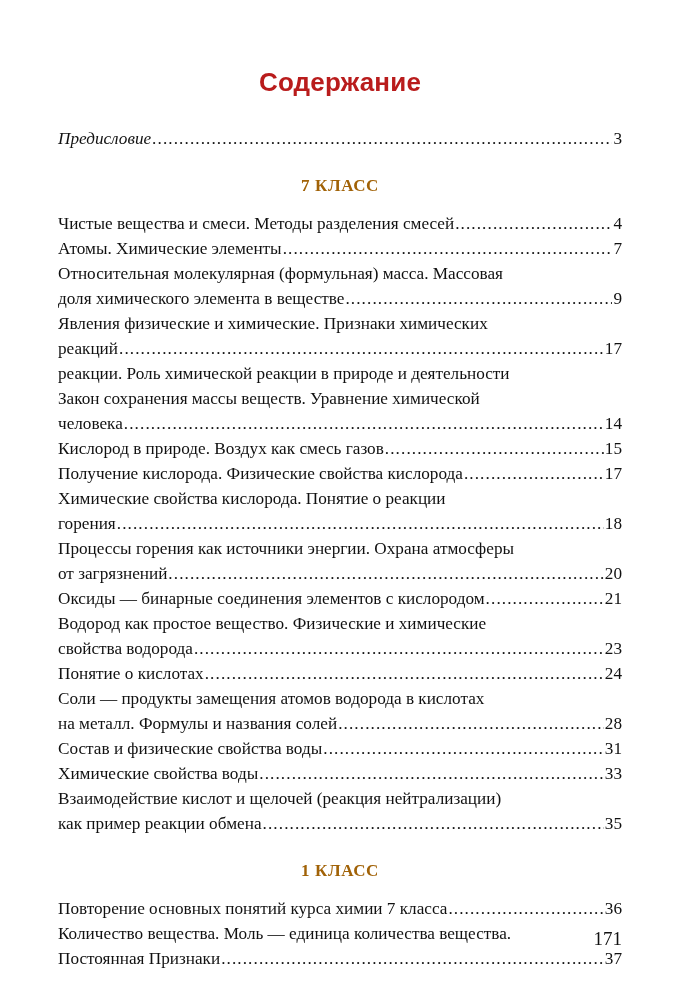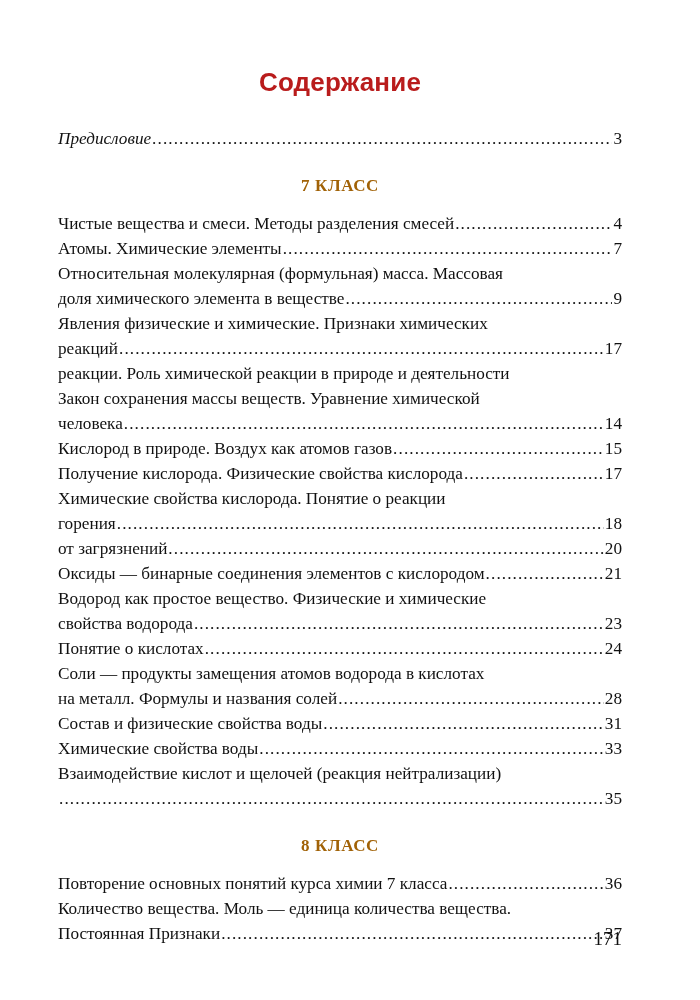--- a/index.html
+++ b/index.html
@@ -163,41 +163,42 @@
           <div class="contline">реакции. Роль химической реакции в природе и деятельности</div>
           <div class="contline">Закон сохранения массы веществ. Уравнение химической</div>
           <div class="lastline">
             <span class="ll-text">человека</span>
             <span class="ll-dots"> ................................................................................................................................................................</span>
             <span class="ll-page">14</span>
           </div>
         </div>
         <div class="entry">
           <div class="lastline">
-            <span class="ll-text">Кислород в природе. Воздух как атомов газов</span>
+            <span class="ll-text">Кислород в природе. Воздух как смесь газов</span>
             <span class="ll-dots"> ................................................................................................................................................................</span>
             <span class="ll-page">15</span>
           </div>
         </div>
         <div class="entry">
           <div class="lastline">
             <span class="ll-text">Получение кислорода. Физические свойства кислорода</span>
             <span class="ll-dots"> ................................................................................................................................................................</span>
             <span class="ll-page">17</span>
           </div>
         </div>
         <div class="entry">
           <div class="contline">Химические свойства кислорода. Понятие о реакции</div>
           <div class="lastline">
             <span class="ll-text">горения</span>
             <span class="ll-dots"> ................................................................................................................................................................</span>
             <span class="ll-page">18</span>
           </div>
         </div>
         <div class="entry">
+          <div class="contline">Процессы горения как источники энергии. Охрана атмосферы</div>
           <div class="lastline">
             <span class="ll-text">от загрязнений</span>
             <span class="ll-dots"> ................................................................................................................................................................</span>
             <span class="ll-page">20</span>
           </div>
         </div>
         <div class="entry">
           <div class="lastline">
             <span class="ll-text">Оксиды — бинарные соединения элементов с кислородом</span>
             <span class="ll-dots"> ................................................................................................................................................................</span>
@@ -237,25 +238,26 @@
         <div class="entry">
           <div class="lastline">
             <span class="ll-text">Химические свойства воды</span>
             <span class="ll-dots"> ................................................................................................................................................................</span>
             <span class="ll-page">33</span>
           </div>
         </div>
         <div class="entry">
           <div class="contline">Взаимодействие кислот и щелочей (реакция нейтрализации)</div>
           <div class="lastline">
+            <span class="ll-text">как пример реакции обмена</span>
             <span class="ll-dots"> ................................................................................................................................................................</span>
             <span class="ll-page">35</span>
           </div>
         </div>
-        <div class="section-heading s8">8 КЛАСС</div>
+        <div class="section-heading s8">1 КЛАСС</div>
         <div class="entry">
           <div class="lastline">
             <span class="ll-text">Повторение основных понятий курса химии 7 класса</span>
             <span class="ll-dots"> ................................................................................................................................................................</span>
             <span class="ll-page">36</span>
           </div>
         </div>
         <div class="entry">
           <div class="contline">Количество вещества. Моль — единица количества вещества.</div>
           <div class="lastline">

